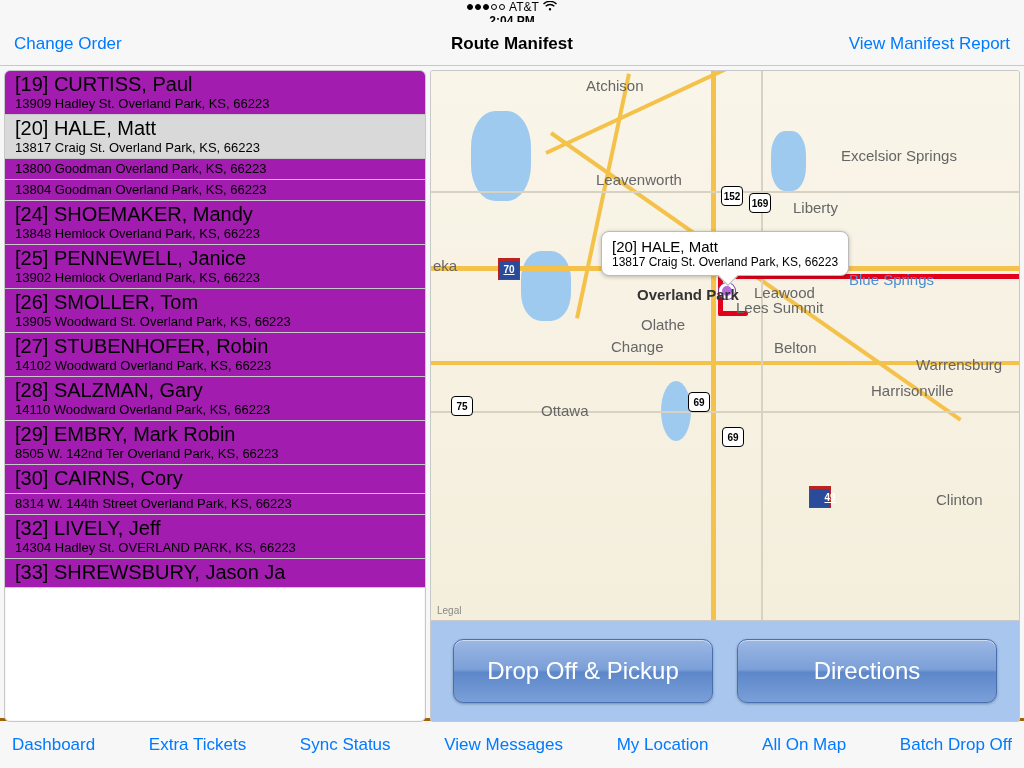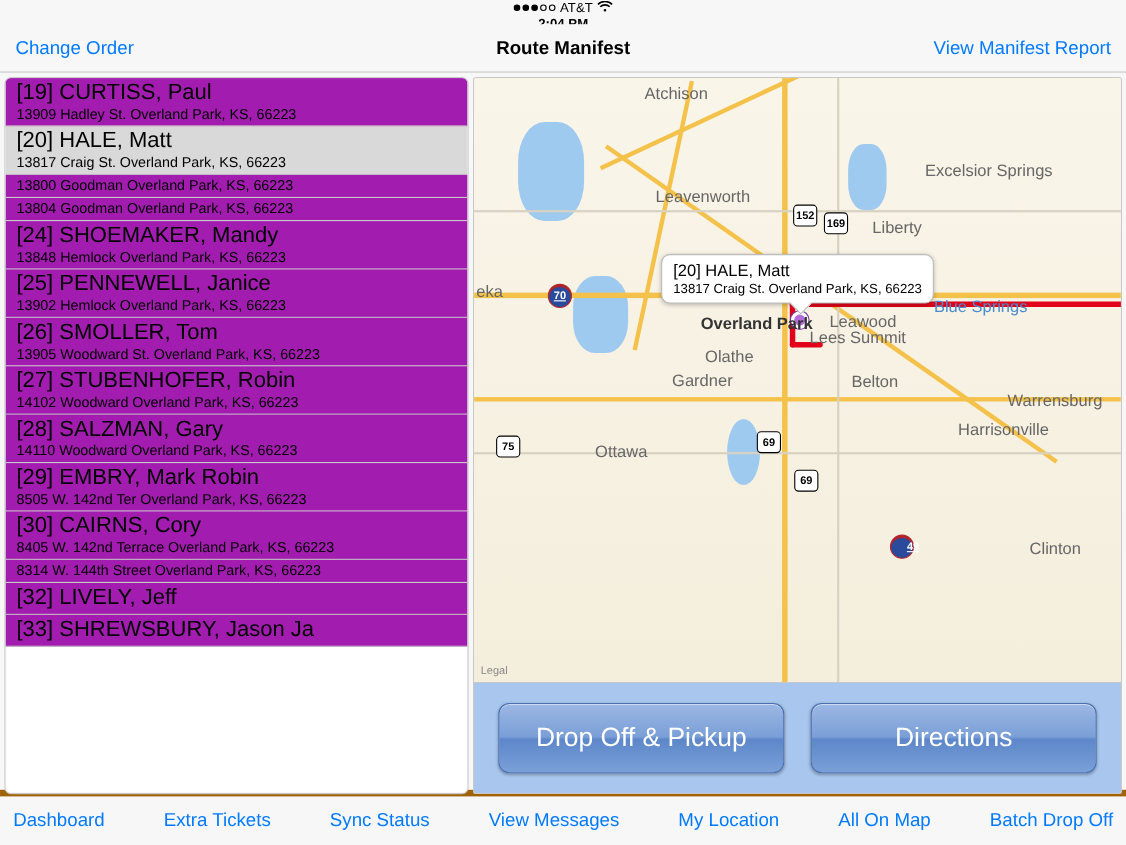--- a/index.html
+++ b/index.html
@@ -77,21 +77,21 @@
   .right-pane {
     flex: 1; height: 100%; margin: 4px 4px 4px 0; display: flex; flex-direction: column;
   }
   .map-area {
     flex: 1; background: #f8f3e5; position: relative; overflow: hidden;
     border: 1px solid #c8c8c8; border-radius: 3px 3px 0 0;
   }
   
   .map-bg { position: absolute; inset: 0; background: linear-gradient(#f9f5e9, #f4eedc); }
   .interstate-shield {
-    position: absolute; width: 22px; height: 22px; border-radius: 11px;
+    position: absolute; width: 22px; height: 22px; border-radius: 0;
     background: #2a4b9b; color: #fff; font-size: 10px; font-weight: 700;
     display: flex; align-items: center; justify-content: center;
     border: 1px solid #b22; box-shadow: inset 0 2px 0 #b22; text-decoration: underline;
   }
   .us-shield {
     position: absolute; width: 22px; height: 20px; border-radius: 4px;
     background: #fff; color: #000; font-size: 10px; font-weight: 700;
     display: flex; align-items: center; justify-content: center;
     border: 1px solid #000;
   }
@@ -131,21 +131,21 @@
     flex: 1; height: 64px; max-width: 260px;
     border-radius: 10px; border: 1px solid #4a6fb0;
     background: linear-gradient(#9cb7e4 0%, #7a9fd7 48%, #5d87c9 52%, #7aa0d8 100%);
     color: #fff; font-size: 24px; font-weight: 400;
     box-shadow: inset 0 1px 0 rgba(255,255,255,0.5), 0 1px 3px rgba(0,0,0,0.3);
     cursor: pointer;
   }
   
   .toolbar {
     height: 50px; display: flex; align-items: center; justify-content: space-between;
-    padding: 0 12px; border-top: 6px solid #a16207; background: #f7f7f7;
+    padding: 0 12px; border-top: 3px solid #a16207; background: #f7f7f7;
   }
   .toolbar a { color: #007aff; font-size: 17px; cursor: pointer; text-decoration: none; }
 </style>
 </head>
 <body>
 
 <div class="status-bar">
   <div class="status-left">
     <span class="signal-dots">
       <span class="on"></span>
@@ -222,27 +222,27 @@
         <div class="row">
           <div class="title">[28]  SALZMAN, Gary</div>
           <div class="subtitle">14110 Woodward Overland Park, KS, 66223</div>
         </div>
         <div class="row">
           <div class="title">[29]  EMBRY, Mark   Robin</div>
           <div class="subtitle">8505 W. 142nd Ter Overland Park, KS, 66223</div>
         </div>
         <div class="row">
           <div class="title">[30]  CAIRNS, Cory</div>
-          <div class="subtitle">8405 W. 142nd Terrace Overland Park, KS, 66223</div>
         </div>
         <div class="row">
           <div class="subtitle">8314 W. 144th Street Overland Park, KS, 66223</div>
         </div>
         <div class="row">
           <div class="title">[32]  LIVELY, Jeff</div>
+          <div class="subtitle">14304 Hadley St. OVERLAND PARK, KS, 66223</div>
         </div>
         <div class="row">
           <div class="title">[33]  SHREWSBURY, Jason   Ja</div>
           <div class="subtitle"></div>
         </div>
       </div>
   </div>
   <div class="right-pane">
     <div class="map-area">
       <div class="map-bg"></div>
@@ -286,21 +286,21 @@
       <div class="city-label" style="left:155px; top:6px;">Atchison</div>
       <div class="city-label" style="left:165px; top:100px;">Leavenworth</div>
       <div class="city-label" style="left:410px; top:76px;">Excelsior Springs</div>
       <div class="city-label" style="left:362px; top:128px;">Liberty</div>
       <div class="city-label" style="left:2px; top:186px;">eka</div>
       <div class="city-label" style="left:206px; top:215px; font-weight:600; color:#333;">Overland Park</div>
       <div class="city-label" style="left:323px; top:213px;">Leawood</div>
       <div class="city-label" style="left:210px; top:245px;">Olathe</div>
       <div class="city-label" style="left:305px; top:228px;">Lees Summit</div>
       <div class="city-label" style="left:418px; top:200px; color:#4a8ed0;">Blue Springs</div>
-      <div class="city-label" style="left:180px; top:267px;">Gardner</div>
+      <div class="city-label" style="left:180px; top:267px;">Change</div>
       <div class="city-label" style="left:343px; top:268px;">Belton</div>
       <div class="city-label" style="left:110px; top:331px;">Ottawa</div>
       <div class="city-label" style="left:395px; top:311px;margin-left:45px;">Harrisonville</div>
       <div class="city-label" style="left:485px; top:285px;">Warrensburg</div>
       <div class="city-label" style="left:505px; top:420px;">Clinton</div>
       <div class="map-attrib">Legal</div>
     </div>
     <div class="action-area">
       <button class="glossy-btn">Drop Off &amp; Pickup</button>
       <button class="glossy-btn">Directions</button>

